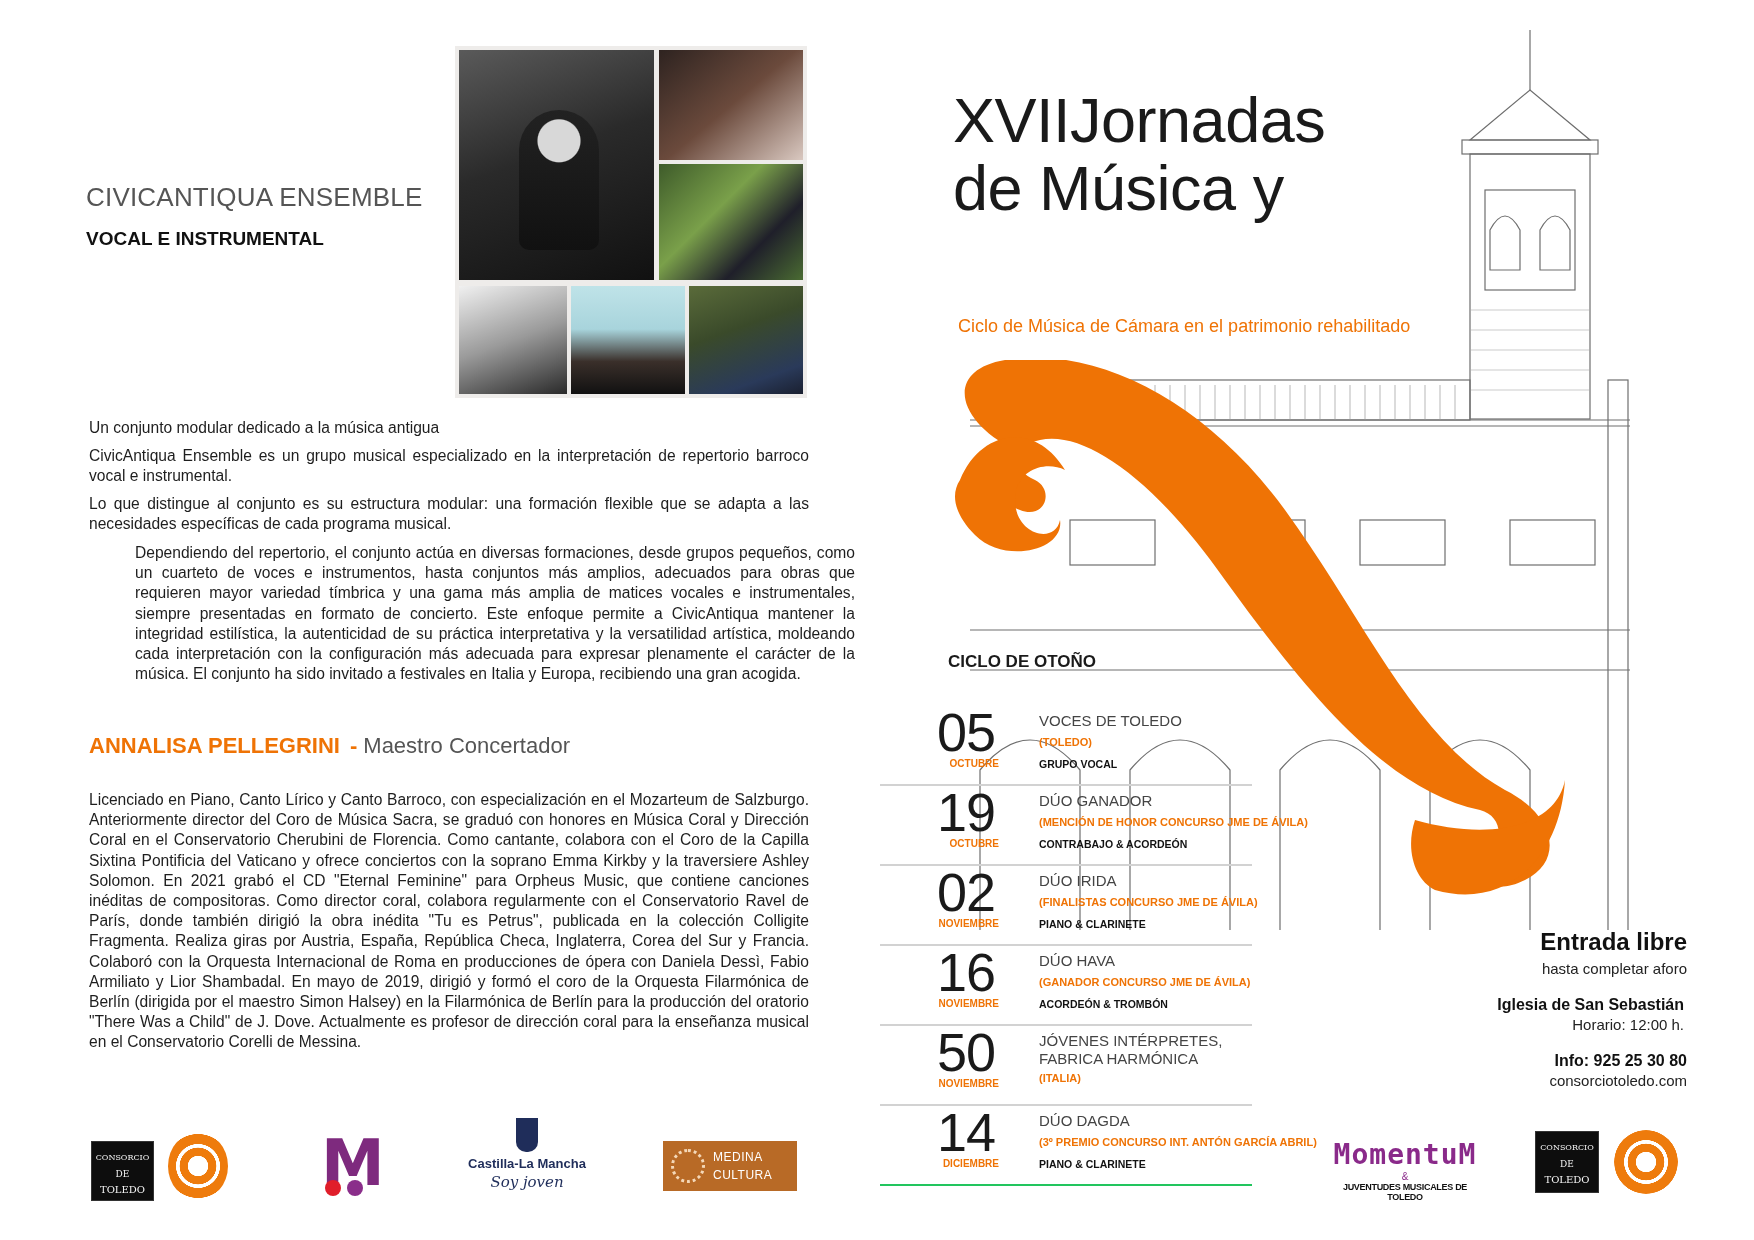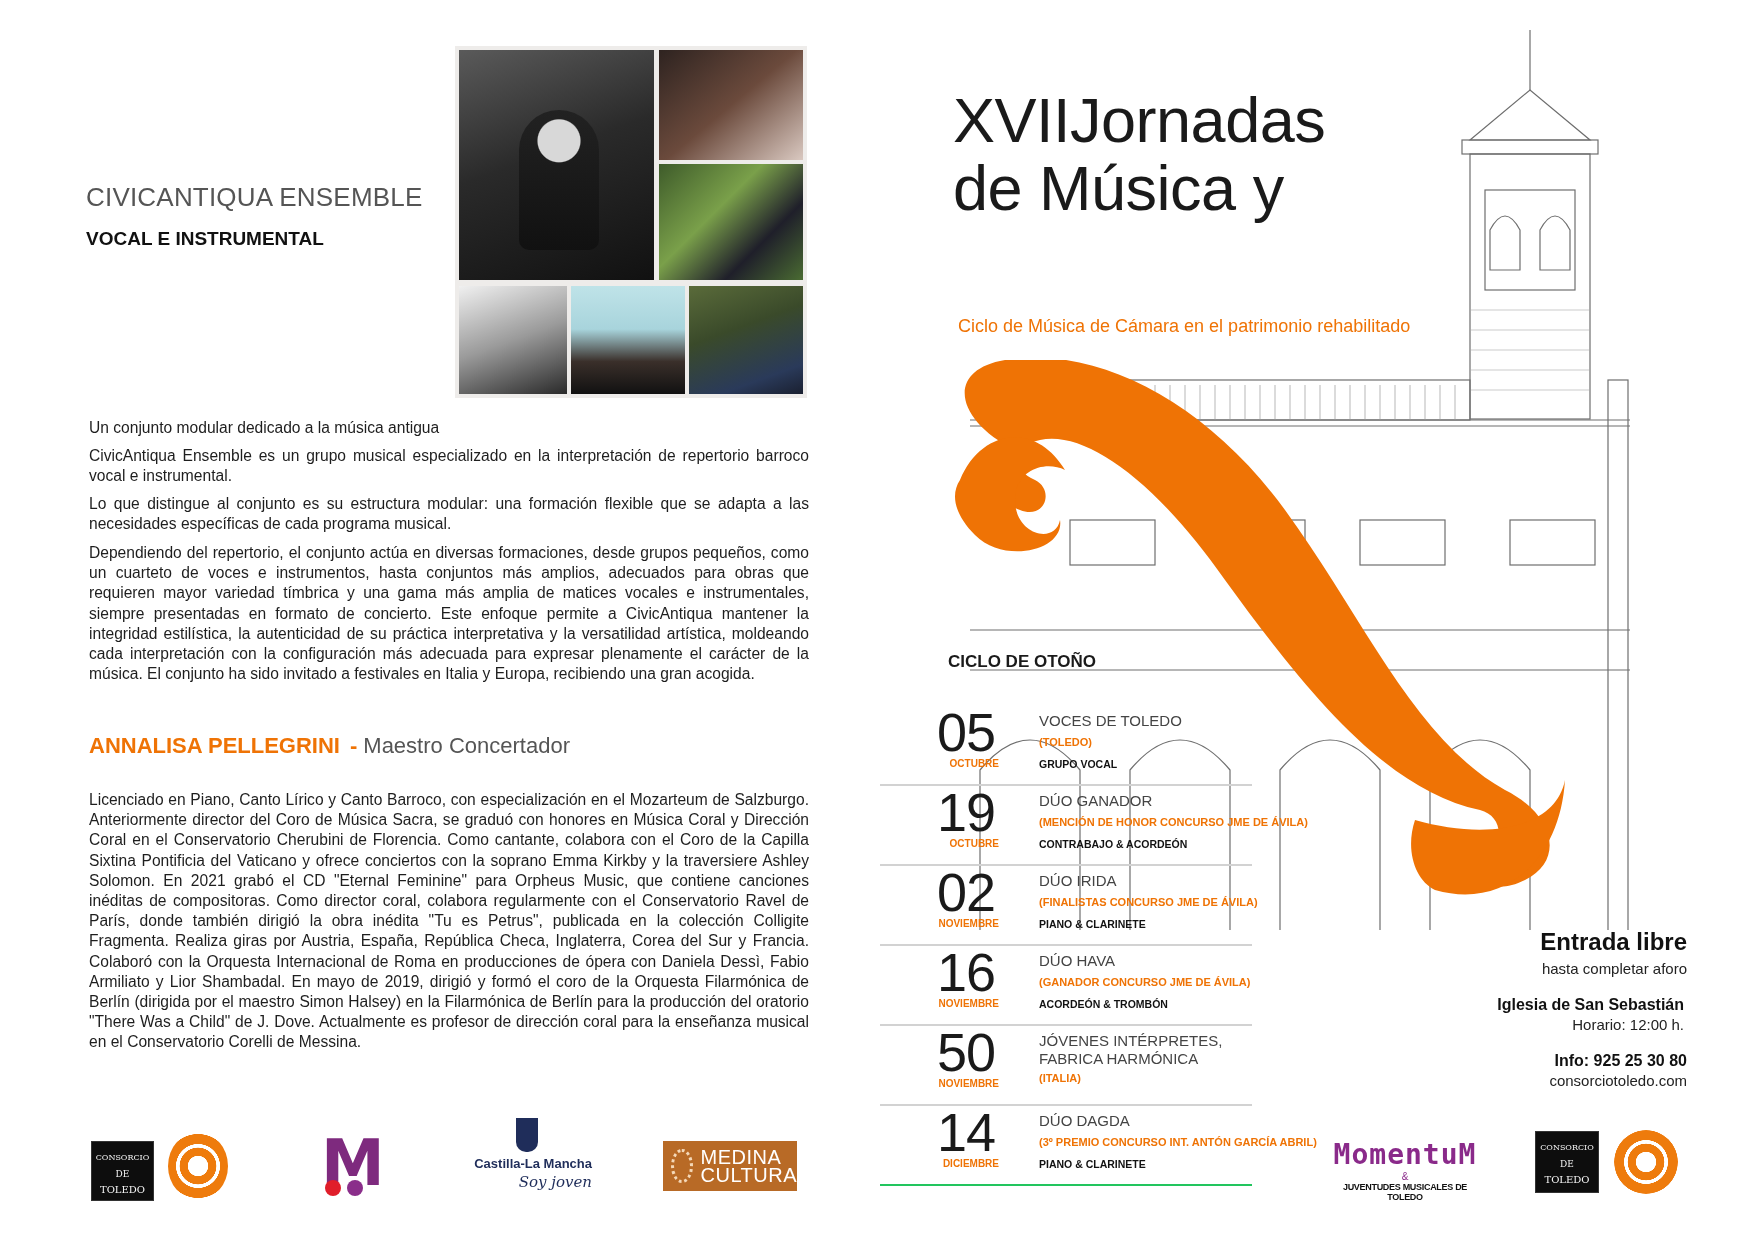--- a/index.html
+++ b/index.html
@@ -17,43 +17,43 @@
   .ph-tr { left: 204px; top: 4px; width: 144px; height: 110px; background: linear-gradient(140deg,#2e2320 0%,#6b4a3c 50%,#d9c8c0 100%); }
   .ph-mr { left: 204px; top: 118px; width: 144px; height: 116px; background: linear-gradient(135deg,#3e5b2a 0%,#7aa04a 40%,#1f1f2a 70%,#4a6b32 100%); }
   .ph-bl { left: 4px; top: 240px; width: 108px; height: 108px; background: linear-gradient(160deg,#f0f0f0 0%,#9a9a9a 50%,#2a2a2a 100%); }
   .ph-bm { left: 116px; top: 240px; width: 114px; height: 108px; background: linear-gradient(180deg,#bfe3e8 0%,#a8d4dc 40%,#3a2f2a 70%,#111 100%); }
   .ph-br { left: 234px; top: 240px; width: 114px; height: 108px; background: linear-gradient(160deg,#5a6b3a 0%,#3a4a2a 40%,#2a3a5a 80%,#1a2030 100%); }
 
   .body-text { position: absolute; left: 89px; width: 720px; font-size: 15.6px; line-height: 20.2px; color: #1e1e1e; text-align: justify; }
   .p-intro { top: 418px; }
   .p1 { top: 446px; }
   .p2 { top: 494px; }
-  .p3 { top: 543px; }
+  .p3 { top: 543px; margin-left: 46px; }
 
   .director { position: absolute; left: 89px; top: 733px; font-size: 22px; font-weight: 700; }
   .director .name { color: #ef7305; }
   .director .dash { color: #ef7305; font-weight: 700; margin-left: 10px; }
   .director .role { color: #555; font-weight: 400; margin-left: 6px; text-align: center; }
 
   .p-bio { top: 790px; }
 
   
   .logo { position: absolute; }
   .logo-consorcio { background: #0d0d0d; color: #f5f5f5; font-family: "DejaVu Serif", serif; font-size: 10px; text-align: center; line-height: 16px; padding-top: 8px; border: 1px solid #333; }
   .logo-knot { border-radius: 50%; background: radial-gradient(circle, #fff 0 22%, #ee7b0c 23% 40%, #fff 41% 48%, #ee7b0c 49% 70%, transparent 71%); }
   .logo-m { font-family: "DejaVu Sans", sans-serif; font-weight: 700; color: #7e2a7e; font-size: 64px; line-height: 70px; text-align:center; }
   .logo-m .dot1 { position:absolute; left:4px; bottom:2px; width:16px; height:16px; border-radius:50%; background:#e01e2a; }
   .logo-m .dot2 { position:absolute; right:2px; bottom:2px; width:16px; height:16px; border-radius:50%; background:#8a2e8a; }
-  .logo-clm { text-align: right; color: #1f2d5a; }
+  .logo-clm { text-align: center; color: #1f2d5a; }
   .logo-clm .shield { width: 22px; height: 34px; margin: 0 auto 4px; background: #1f2d5a; border-radius: 0 0 10px 10px; }
   .logo-clm .t1 { font-size: 13px; font-weight: 700; }
   .logo-clm .t2 { font-family: "DejaVu Serif", serif; font-style: italic; font-size: 15px; color: #1f2d5a; margin-top: 2px; }
   .logo-medina { background: #b86a26; color: #fff; display: flex; align-items: center; padding-left: 8px; gap: 8px; }
   .logo-medina .sun { width: 34px; height: 34px; border-radius: 50%; border: 3px dotted #f4d8b8; }
-  .logo-medina .txt { font-size: 20px; line-height: 18px; letter-spacing: 0.5px; }
+  .logo-medina .txt { font-size: 12px; line-height: 18px; letter-spacing: 0.5px; }
 
   
   .tower-svg { position: absolute; left: 940px; top: 30px; width: 750px; height: 900px; }
   .swirl-svg { position: absolute; left: 945px; top: 360px; width: 620px; height: 560px; }
 
   .main-title { position: absolute; left: 953px; top: 86px; font-size: 63px; line-height: 68px; font-weight: 300; color: #1a1a1a; letter-spacing: -0.5px; }
   .main-sub { position: absolute; left: 958px; top: 316px; font-size: 18px; color: #ef7305; }
 
   .cycle-title { position: absolute; left: 948px; top: 652px; font-size: 17px; font-weight: 700; color: #1a1a1a; }
 

